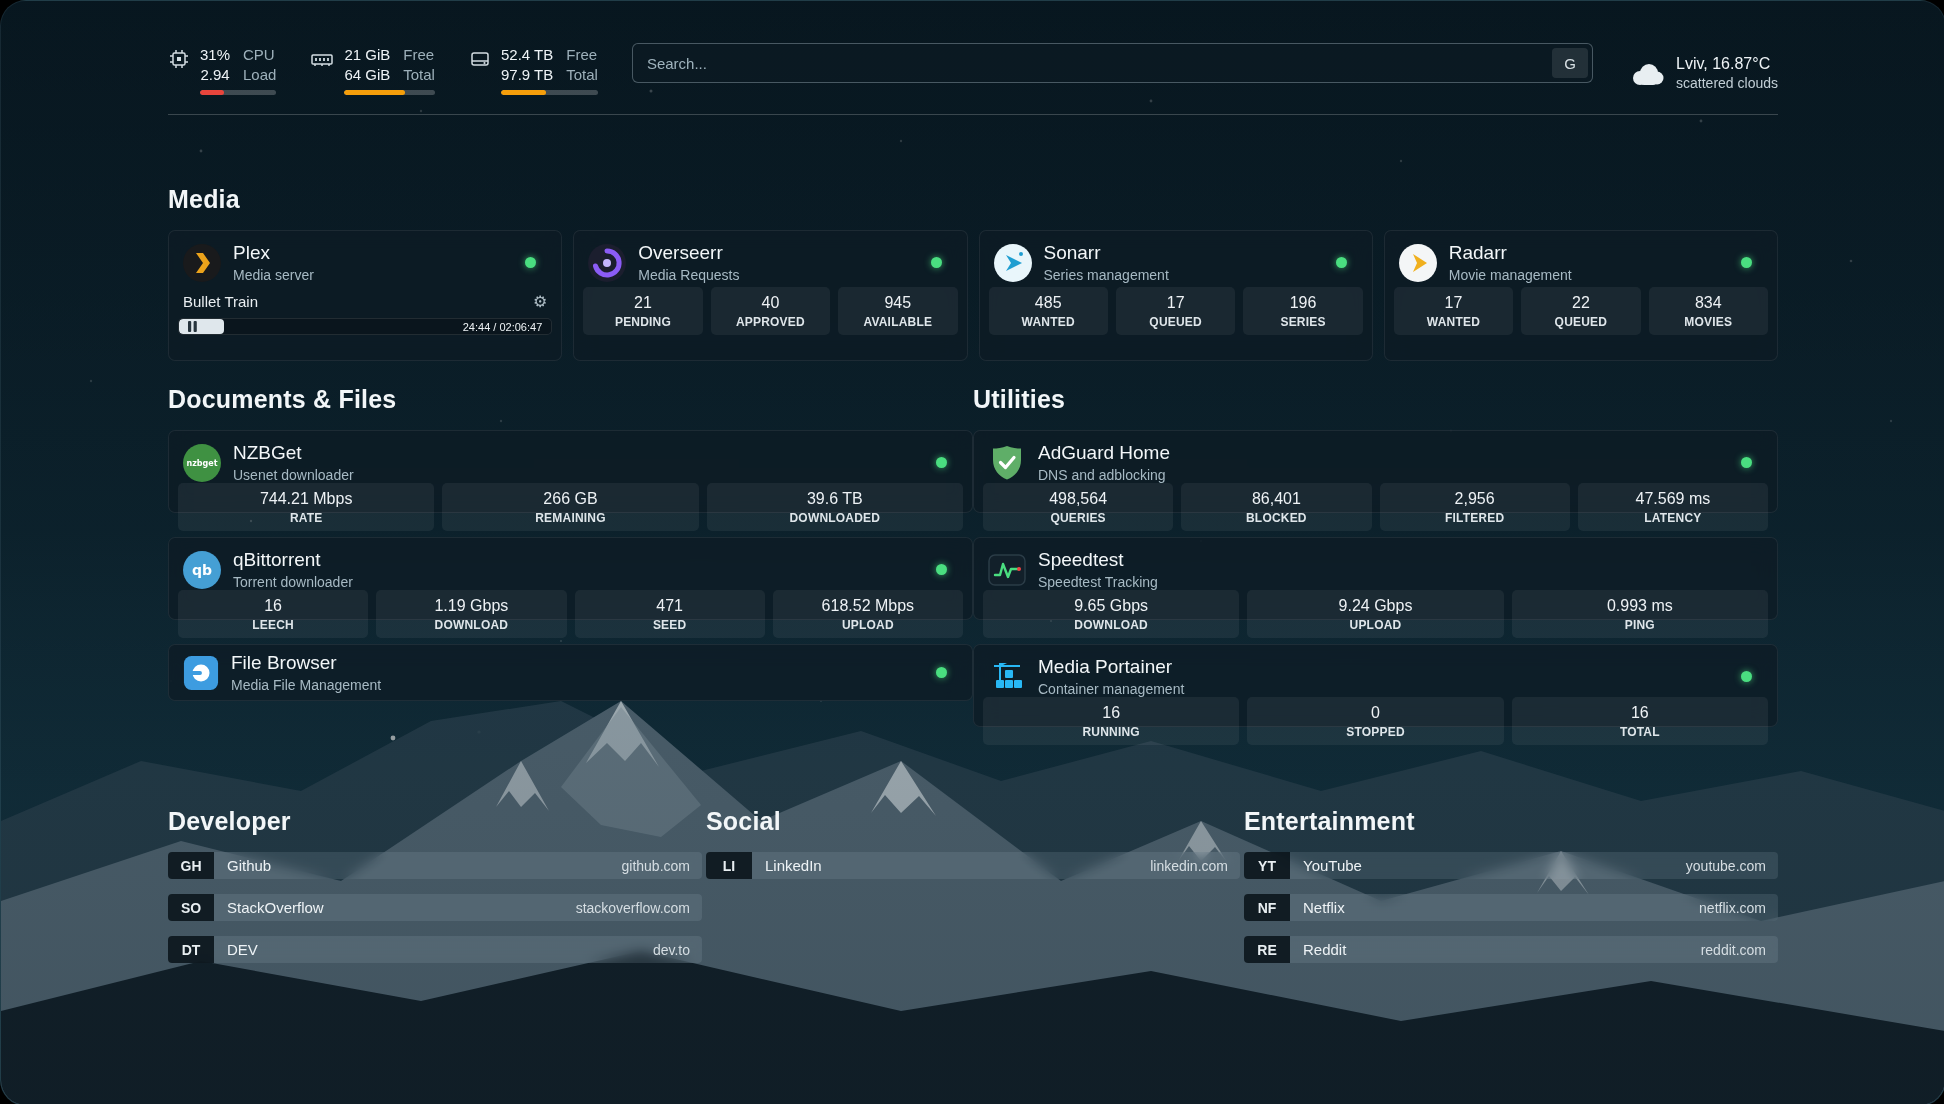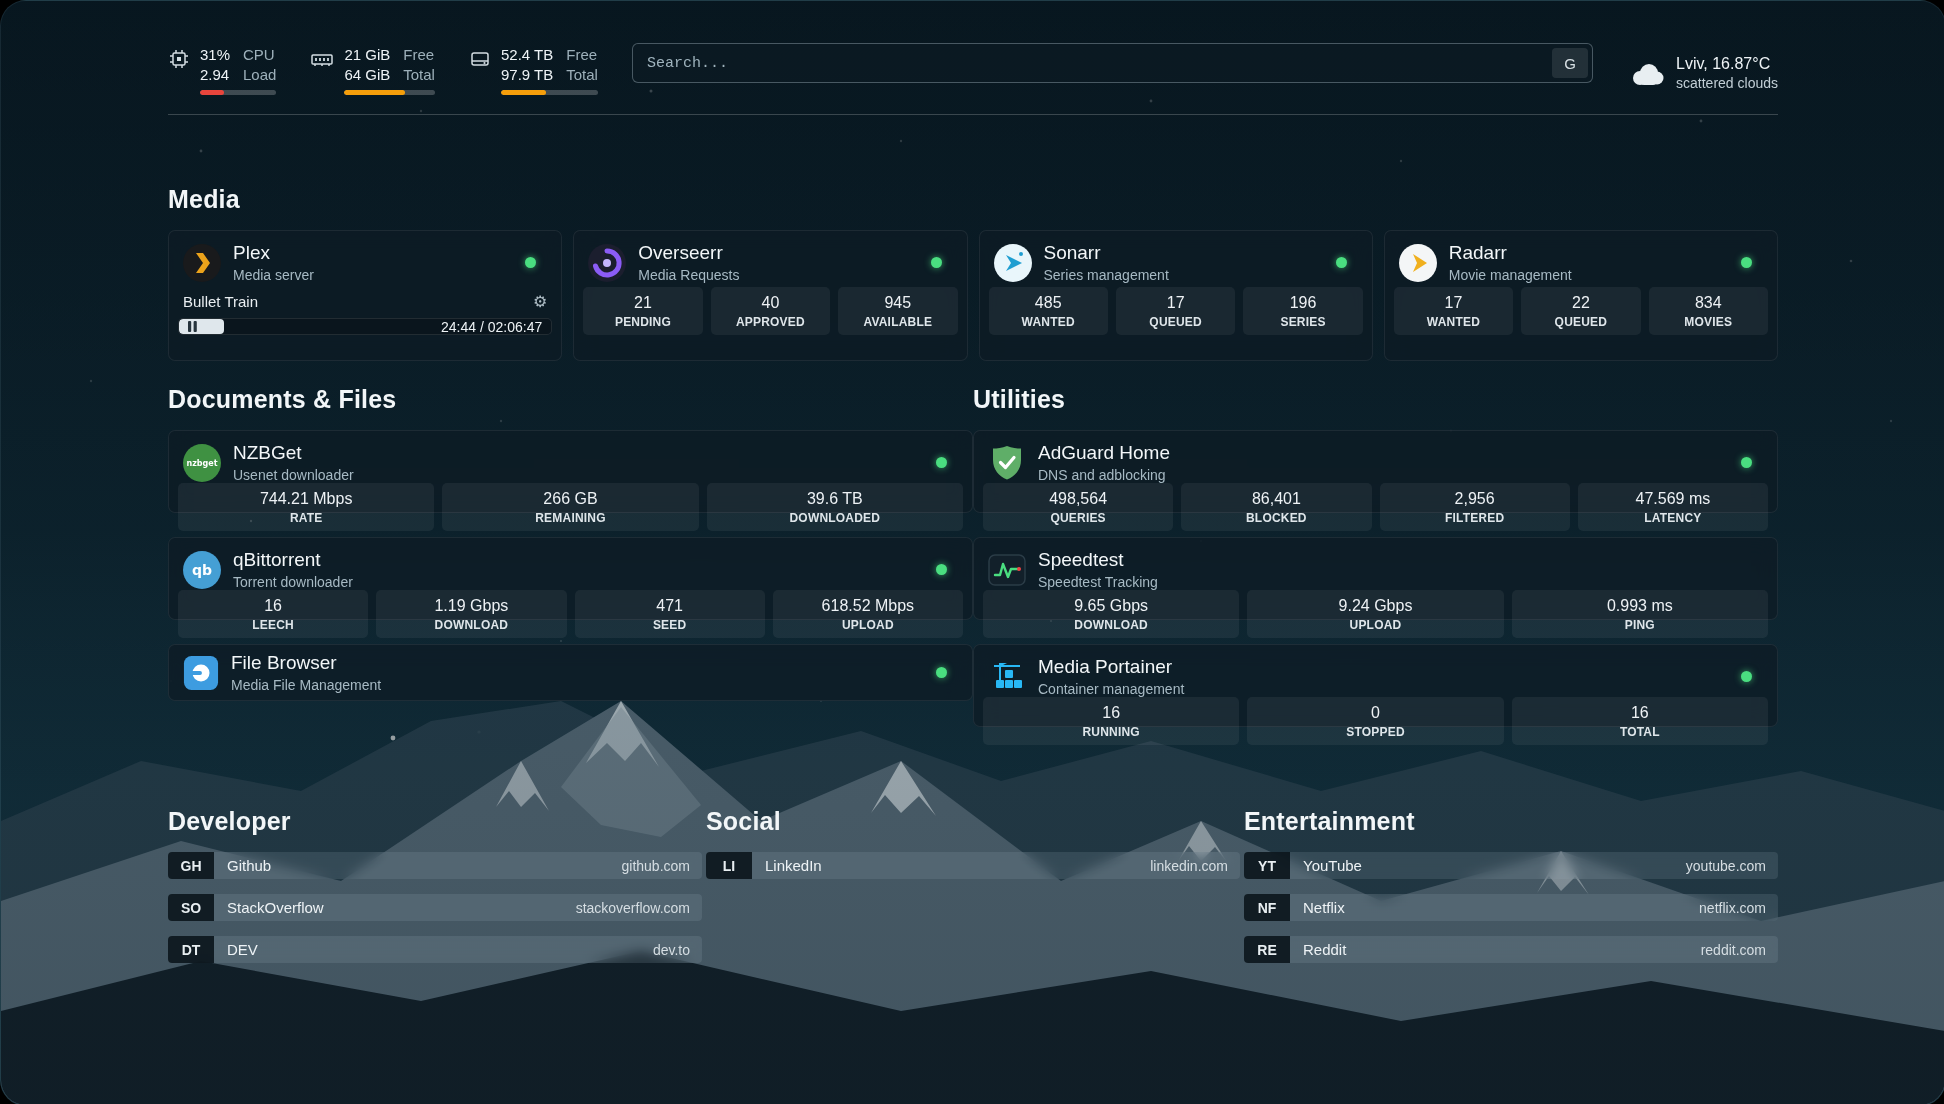--- a/index.html
+++ b/index.html
@@ -11,31 +11,31 @@
   .overlay{position:absolute;inset:0;
     background:linear-gradient(180deg,rgba(5,15,21,.45) 0%,rgba(5,15,21,.22) 55%,rgba(5,15,21,.30) 100%);}
   .content{position:absolute;inset:0;padding:40px 167px 0;box-sizing:border-box;}
 
   
   .topbar{display:flex;align-items:center;height:58px;gap:34px;}
   .res-group{display:flex;align-items:flex-start;gap:10px;}
   .res-icon{color:#d3dde2;margin-top:3px;display:flex;}
   .res-body{display:flex;flex-direction:column;}
   .res-text{display:flex;gap:13px;font-size:15px;line-height:1.32;}
-  .res-nums{text-align:left;color:#eef3f6;}
+  .res-nums{text-align:center;color:#eef3f6;}
   .res-labels{color:#9db0ba;}
   .res-bar{height:5px;background:rgba(255,255,255,.22);border-radius:3px;margin-top:5px;overflow:hidden;}
   .res-fill{height:100%;border-radius:3px;}
   .fill-cpu{width:31%;background:#e8453c;}
   .fill-mem{width:67%;background:#f59e0b;}
   .fill-disk{width:46%;background:#f59e0b;}
   .search{flex:1;display:flex;align-items:center;height:38px;background:rgba(13,28,37,.55);
     border:1px solid rgba(173,192,202,.38);border-radius:6px;align-self:flex-start;margin-top:2px;}
   .search input{flex:1;background:transparent;border:none;outline:none;color:#e8eef1;font-size:15px;
-    padding:0 14px;font-family:Liberation Mono, monospace;}
+    padding:0 14px;font-family:Liberation Sans, sans-serif;}
   .search input::placeholder{color:#9fb3bd;}
   .g-btn{width:36px;height:30px;margin-right:4px;background:rgba(255,255,255,.10);border:none;border-radius:4px;
     color:#d9e1e5;font-size:15px;cursor:pointer;font-family:inherit;}
   .weather{display:flex;align-items:flex-end;gap:11px;color:#eef3f6;align-self:flex-start;margin-top:14px;}
   .weather .loc{font-size:16px;}
   .weather .cond{font-size:14px;color:#c2cfd6;margin-top:2px;}
   .divider{border-top:1px solid rgba(255,255,255,.20);margin-top:15px;}
 
   
   .sec-title{font-size:25px;font-weight:600;color:#f2f6f8;margin:0 0 16px;letter-spacing:.2px;}
@@ -58,21 +58,21 @@
   .stat .l{font-size:12px;font-weight:700;color:#dfe6ea;margin-top:3px;letter-spacing:.2px;}
 
   
   .plex-row{display:flex;align-items:center;margin:10px 5px 0;}
   .np-title{font-size:15px;color:#e9eef1;}
   .gear{margin-left:auto;color:#aebdc5;font-size:16px;line-height:1;cursor:pointer;}
   .plex-bar{height:23px;background:rgba(10,20,27,.8);border:1px solid rgba(255,255,255,.10);border-radius:5px;
     margin-top:8px;position:relative;display:flex;align-items:center;overflow:hidden;}
   .plex-fill{position:absolute;left:0;top:0;bottom:0;width:12%;background:#dfe7ec;border-radius:4px;}
   .pause{position:relative;margin-left:9px;display:flex;z-index:1;cursor:pointer;}
-  .plex-time{margin-left:auto;font-size:14px;color:#eef3f6;padding-right:9px;position:relative;z-index:1;}
+  .plex-time{margin-left:auto;font-size:11px;color:#eef3f6;padding-right:9px;position:relative;z-index:1;}
 
   
   .two-col{display:grid;grid-template-columns:1fr 1fr;margin-top:24px;}
   .col{display:flex;flex-direction:column;}
   .col .card{margin-bottom:24px;}
   .svc-card{height:83px;}
   .compact{height:57px;justify-content:center;padding:7px 9px;}
   .compact .app-icon{width:38px;height:38px;}
   .compact .card-head{margin:0 4px;}
 

